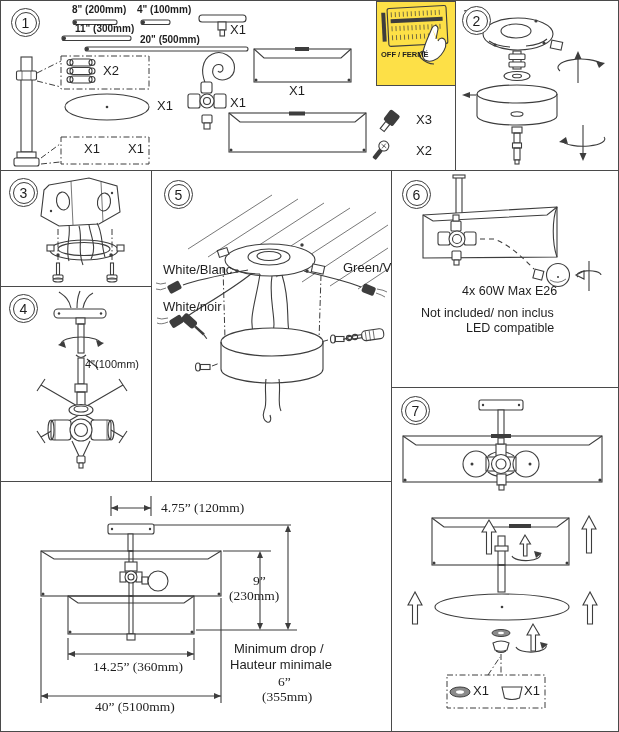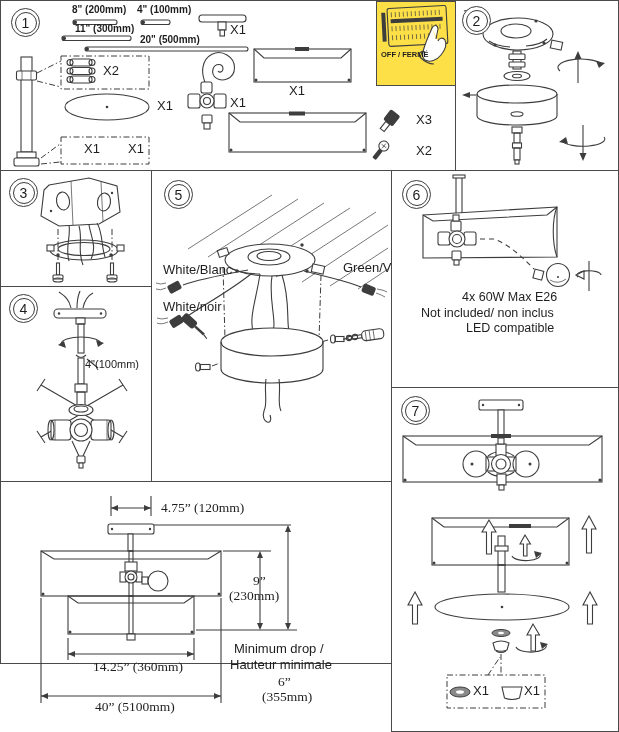--- a/index.html
+++ b/index.html
@@ -411,21 +411,21 @@
         <circle class="sw" cx="166" cy="104" r="11.5"></circle>
           <path class="thin" d="M158,109 Q166,114 174,108"></path>
           <circle class="f" cx="166" cy="106" r="1"></circle>
       </g>
       <g>
         <path class="s" d="M197,90 V120"></path>
         <path class="s" d="M186,106 A12,4.5 0 1 1 209,104"></path>
         <polygon class="sw" points="184,104 192,100 192,108"></polygon>
       </g>
     </svg>
-    <span class="lbl bulbtxt" style="left:70px;top:120px">4x 60W Max E26</span>
+    <span class="lbl bulbtxt" style="left:70px;top:114px">4x 60W Max E26</span>
     <span class="lbl bulbtxt" style="left:29px;top:136px">Not included/ non inclus</span>
     <span class="lbl bulbtxt" style="left:74px;top:151px">LED compatible</span>
   </div>
 
   
   <div class="panel" style="left:391px;top:387px;width:228px;height:345px">
     <div class="num" style="left:9px;top:8px">
         <span>7</span>
       </div>
     <svg width="225" height="342" viewBox="0 0 225 342">
@@ -499,21 +499,21 @@
         <ellipse cx="68" cy="304" rx="10" ry="5" fill="#8a8a8a" stroke="#3d3d3d" stroke-width="1"></ellipse>
           <ellipse cx="68" cy="304" rx="4" ry="1.8" fill="#fff"></ellipse>
         <path class="sw" d="M110,299 h20 l-2.5,11 q-7.5,3 -15,0 z"></path>
       </g>
     </svg>
     <span class="lbl q" style="left:81px;top:296px">X1</span>
     <span class="lbl q" style="left:132px;top:296px">X1</span>
   </div>
 
   
-  <div class="panel" style="left:0;top:481px;width:392px;height:183px">
+  <div class="panel" style="left:0;top:481px;width:392px;height:251px">
     <svg width="389" height="248" viewBox="0 0 389 248">
       <g>
         <rect class="sw" x="107" y="42" width="46" height="10" rx="2"></rect>
           <circle class="f" cx="111" cy="47" r="1.2"></circle>
           <circle class="f" cx="149" cy="47" r="1.2"></circle>
         <rect class="sw" x="127" y="52" width="5" height="17"></rect>
         <rect class="s" x="40" y="69" width="180" height="45"></rect>
         <path class="s" d="M40,69 L53,77 H207 L220,69 M53,77 H207"></path>
         <circle class="f" cx="42" cy="112" r="1.5"></circle>
           <circle class="f" cx="218" cy="112" r="1.5"></circle>

